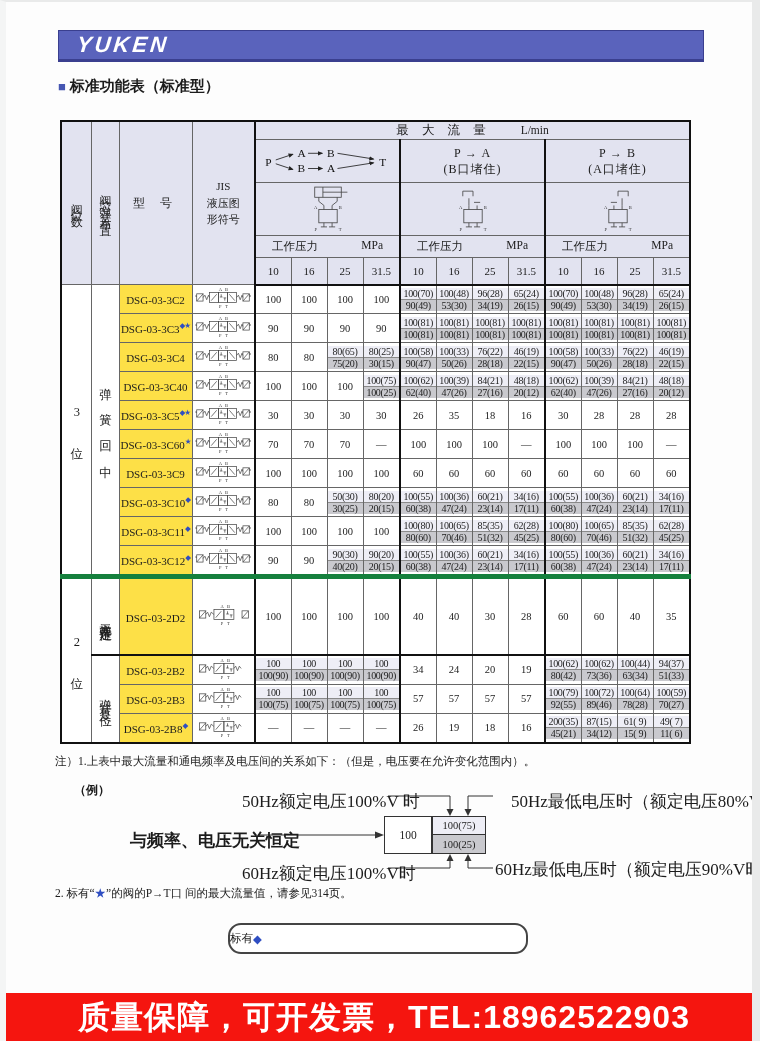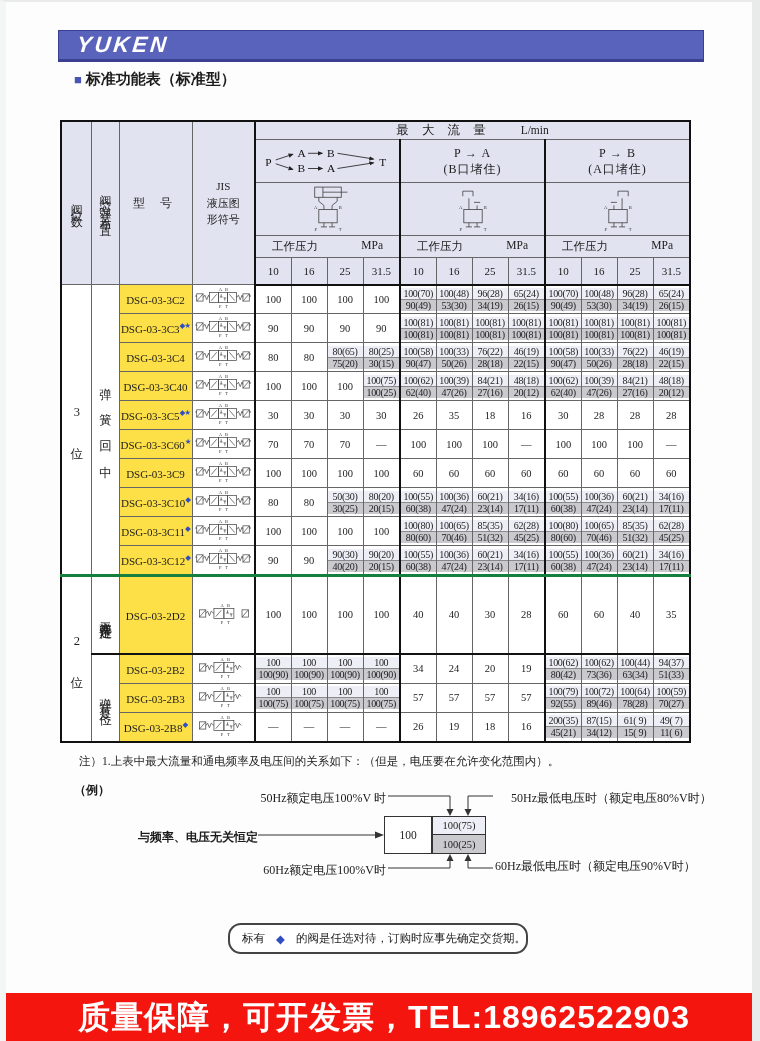--- a/index.html
+++ b/index.html
@@ -6,21 +6,21 @@
   html,body { background:#eef0f0; }
   body { font-family:"Liberation Sans", sans-serif; color:#1c1c1c; }
   .page { position:relative; width:760px; height:1041px; background:#fdfdfd; overflow:hidden;
           border-right:8px solid #e9eaea; border-top:2px solid #e9eaea; border-left:6px solid #f4f5f5;}
   
   .logo-bar { position:absolute; left:52px; top:28px; width:646px; height:32px;
               background:#5a63bc; border:1px solid #3a3f8f; border-bottom-width:3px;
               display:flex; align-items:center; padding-left:18px; }
   .logo-text { color:#fff; font-weight:bold; font-size:22px; letter-spacing:3px;
                font-family:"Liberation Sans",sans-serif; font-style:italic; transform:skewX(-6deg); }
-  .title-row { position:absolute; left:52px; top:68px; font-size:15px; font-weight:bold;margin-left:16px; }
+  .title-row { position:absolute; left:52px; top:75px; font-size:15px; font-weight:bold; }
   .title-row .sq { color:#4656b2; font-size:13px; margin-right:4px; }
   .subtitle-row { position:absolute; left:52px; top:99px; font-size:12px; }
   .subtitle-row .dot { color:#4656b2; font-size:12px; margin-right:4px; }
   
   .tbl-wrap { position:absolute; left:54px; top:118px; }
   table { border-collapse:collapse; table-layout:fixed; border:2px solid #111;
           font-family:"Liberation Serif", serif; }
   th,td { border:1px solid #666; text-align:center; vertical-align:middle; padding:0; }
   thead th { background:#e2e3f0; font-weight:normal; font-size:11.5px; }
   thead tr:last-child th { border-bottom:2px solid #111; }
@@ -35,43 +35,43 @@
   .hh.pre { white-space:pre-line; font-size:11px; letter-spacing:0; line-height:1.5; }
   td.pos, td.spring { background:#fff; writing-mode:vertical-rl; text-orientation:upright; font-size:12.5px; }
   td.model { font-size:11px; background:#fde047; }
   td.model .mark { color:#2f4ec2; font-size:7.5px; vertical-align:super; letter-spacing:-1px;}
   td.sym { background:#fff; }
   td.val { background:#fff; font-size:10.5px; }
   td.val .single { display:flex; align-items:center; justify-content:center; height:100%; }
   td.val .half { height:50%; display:flex; align-items:center; justify-content:center; font-size:10px; letter-spacing:-0.3px;}
   td.val .half.top { background:#eeeef6; border-bottom:1px solid #8a8a8a; }
   td.val .half.bot { background:#c9c9ce; }
-  tr.secline td { border-top:3px solid #15803d; }
+  tr.secline td { border-top:5px solid #15803d; }
   tr.subline td { border-top:2px solid #111; }
   
-  .note1 { position:absolute; left:49px; top:752px; font-size:11.5px; font-family:"Liberation Serif",serif;margin-left:24px; }
+  .note1 { position:absolute; left:49px; top:752px; font-size:11.5px; font-family:"Liberation Serif",serif; }
   .example { position:absolute; left:54px; top:780px; width:650px; height:100px; font-family:"Liberation Serif",serif; }
-  .example .lbl { position:absolute; font-size:12px; white-space:nowrap;text-align:right; }
+  .example .lbl { position:absolute; font-size:17px; white-space:nowrap;text-align:right; }
   .ex-title { position:absolute; left:14px; top:0px; font-size:12px; font-weight:bold; font-family:"Liberation Serif",serif;}
   .ex-left { left:70px; top:47px; width:128px; font-size:12px;font-weight:bold; }
   .ex-tl { left:182px; top:8px;  width:144px; text-align:right; }
   .ex-tr { left:435px; top:8px;margin-left:16px; }
   .ex-bl { left:182px; top:80px; width:144px; text-align:right; }
   .ex-br { left:435px; top:76px; }
   .ex-box { position:absolute; left:324px; top:34px; width:48px; height:38px; border:1px solid #333;
             background:#fff; display:flex; align-items:center; justify-content:center; font-size:11.5px; }
   .ex-stack { position:absolute; left:372px; top:34px; width:54px; height:38px; border:1px solid #333; }
   .ex-stack .t { height:18px; background:#eeeef6; border-bottom:1px solid #333; display:flex; align-items:center; justify-content:center; font-size:10.5px;}
   .ex-stack .b { height:18px; background:#c9c9ce; display:flex; align-items:center; justify-content:center; font-size:10.5px;}
   .ex-svg { position:absolute; left:0; top:0; }
   .note2 { position:absolute; left:49px; top:884px; font-size:11.5px; font-family:"Liberation Serif",serif; }
   .bluemark { color:#2f4ec2; }
   .order-box { position:absolute; left:222px; top:921px; width:300px; height:31px; border:2px solid #444;
-               border-radius:13px; display:flex; align-items:center; justify-content:space-between;
-               font-size:11.5px; font-family:"Liberation Serif",serif; background:#fff;padding-left:12px; }
+               border-radius:13px; display:flex; align-items:center; justify-content:flex-start;
+               font-size:11.5px; font-family:"Liberation Serif",serif; background:#fff; }
   
   .footer-bar { position:absolute; left:-6px; top:991px; width:768px; height:50px; background:#f5150f;
                 display:flex; align-items:center; justify-content:center; }
   .footer-bar .txt { color:#fff; font-weight:bold; font-size:32px; letter-spacing:1px; }
 </style>
 </head>
 <body>
 
 <div class="page">
 
@@ -1196,24 +1196,26 @@
     <div class="lbl ex-tr">50Hz最低电压时（额定电压80%V时）</div>
     <div class="lbl ex-bl">60Hz额定电压100%V时</div>
     <div class="lbl ex-br">60Hz最低电压时（额定电压90%V时）</div>
     <div class="ex-box">100</div>
     <div class="ex-stack">
       <div class="t">100(75)</div>
       <div class="b">100(25)</div>
     </div>
   </div>
 
+  <div class="note2">
+    <span>2.  标有“</span><span class="bluemark">★</span><span>”的阀的P→T口 间的最大流量值，请参见314页。</span>
+  </div>
 
   <div class="order-box">
     <span>标有</span>
       <span class="bluemark">◆</span>
-      <span>的阀是任选对待，订购时应事先确定交货期。</span>
   </div>
 
   <div class="footer-bar">
     <span class="txt">质量保障，可开发票，TEL:18962522903</span>
   </div>
 
 </div>
 
 </body></html>

